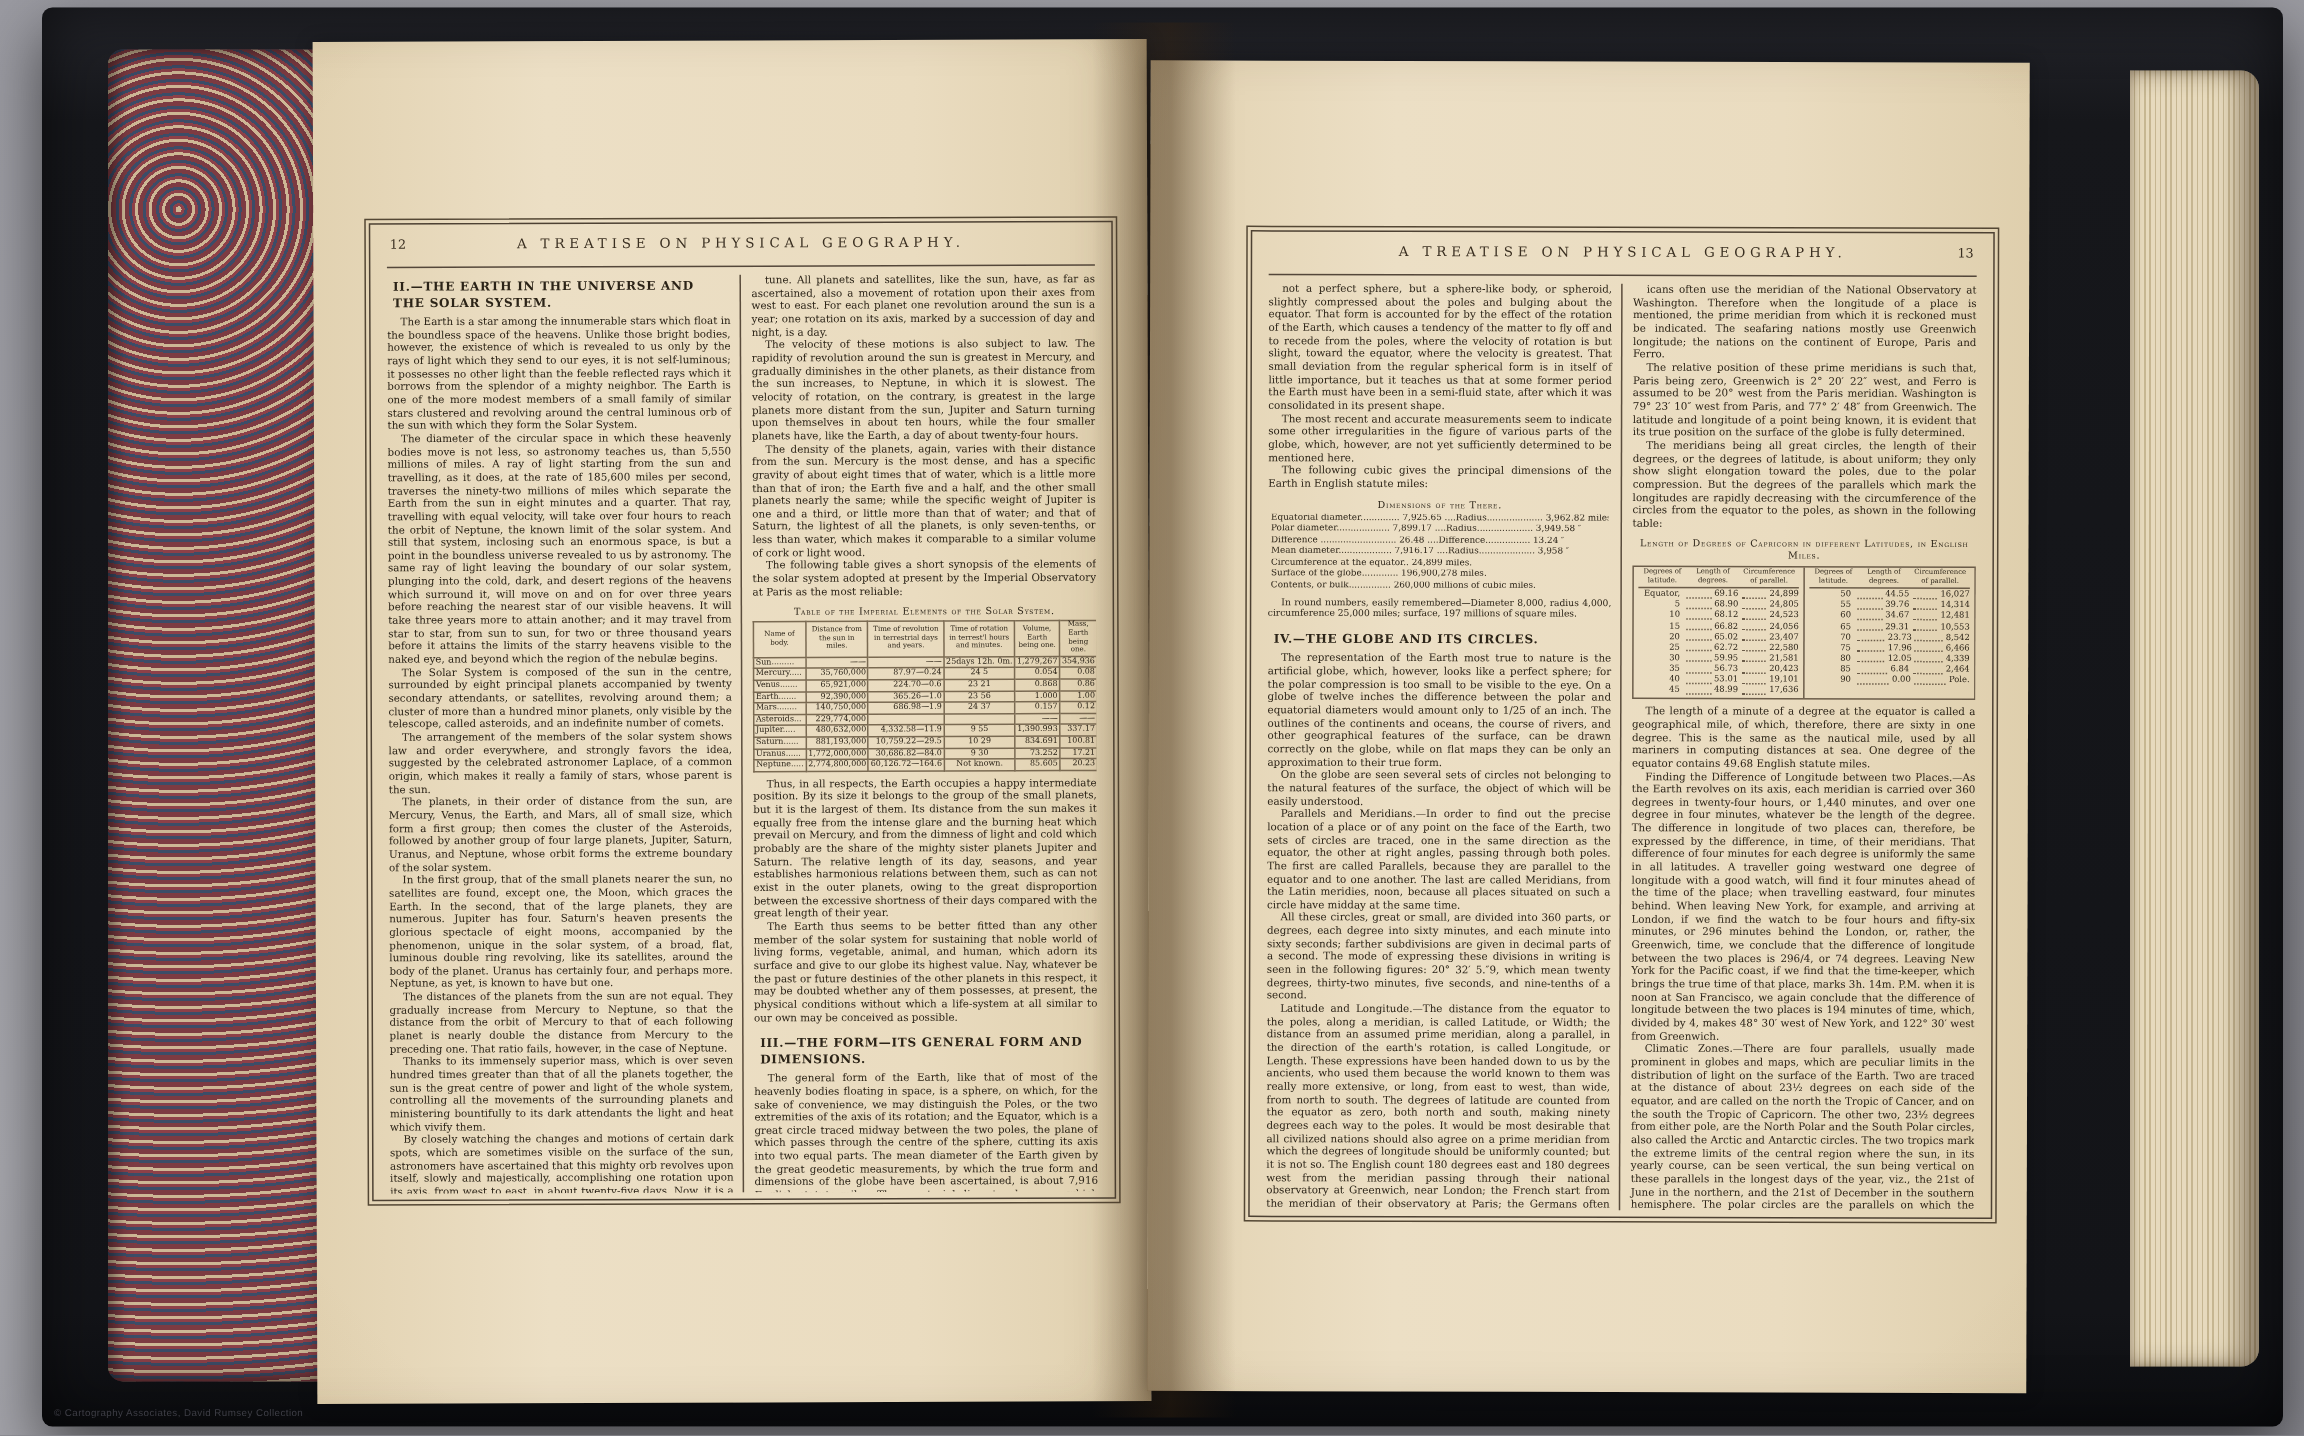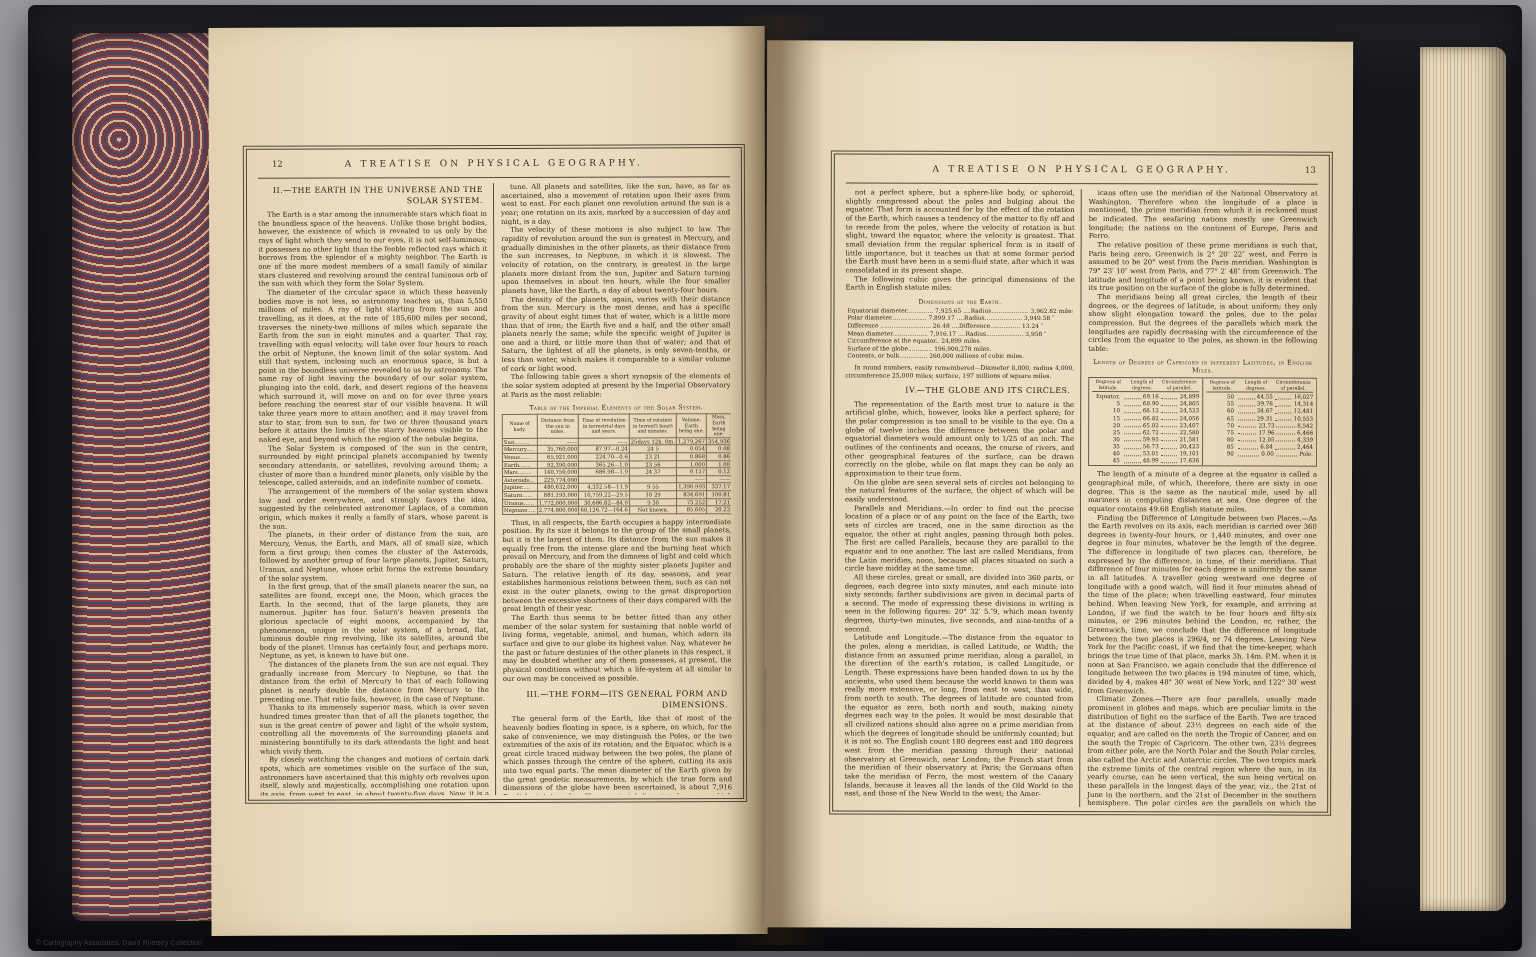--- a/index.html
+++ b/index.html
@@ -33,28 +33,28 @@
     box-shadow:inset 36px 0 44px -26px rgba(70,45,18,.5), 0 0 12px rgba(0,0,0,.25);}
   .gutter{position:absolute;left:700px;top:10px;width:96px;height:930px;pointer-events:none;
     background:linear-gradient(to right,rgba(60,38,14,0) 0%,rgba(60,38,14,.30) 48%,rgba(60,38,14,.34) 55%,rgba(60,38,14,0) 100%);}
   .frame{position:absolute;border:1px solid #544734;}
   .page-left .frame{left:34px;top:118px;width:500px;height:656px;}
   .page-right .frame{left:64px;top:110px;width:500px;height:662px;}
   .frame-inner{position:absolute;inset:2px;border:1.6px solid #4d4133;padding:7px 11px 6px;color:#2b2317;}
   .phead{position:relative;height:16px;margin-top:2px;}
   .ptitle{display:block;text-align:center;font-size:9px;letter-spacing:3.2px;color:#3a2f21;}
   .pnum{position:absolute;top:0;font-size:8.5px;color:#3a2f21;}
-  .page-left .pnum{left:14px;text-align:right;} .page-right .pnum{right:2px;}
+  .page-left .pnum{left:2px;text-align:right;} .page-right .pnum{right:2px;}
   .headrule{border-top:1px solid #54473a;margin:3px 0 5px;}
   .cols{display:flex;overflow:hidden;}
   .page-left .cols{height:612px;} .page-right .cols{height:618px;}
   .col{width:50%;overflow:hidden;padding-right:6px;}
   .col.c2{border-left:1px solid #5a4c3c;padding-left:7px;padding-right:0;}
   .col p{margin:0;font-size:6.9px;line-height:8.65px;text-align:justify;text-indent:9px;color:#2b2317;}
-  .sechead{margin:2px 4px 4px;font-size:8px;line-height:10.5px;text-align:right;font-weight:normal;letter-spacing:.5px;color:#2b2317;}
+  .sechead{margin:2px 4px 4px;font-size:8px;line-height:10.5px;text-align:left;font-weight:bold;letter-spacing:.5px;color:#2b2317;}
   .sechead.mid{margin-top:7px;}
   .tcap{text-align:center;font-variant:small-caps;font-size:6.4px;letter-spacing:.5px;margin:5px 0 2px;color:#2b2317;}
   table.solar{width:100%;border-collapse:collapse;margin-bottom:4px;}
   table.solar th,table.solar td{border:1px solid #7a6a52;font-weight:normal;padding:0 1px;color:#2b2317;}
   table.solar th{font-size:4.7px;line-height:5.6px;text-align:center;}
   table.solar td{font-size:5.3px;line-height:6.6px;text-align:right;white-space:nowrap;}
   table.solar td:first-child{text-align:left;}
   table.solar td:nth-child(4){text-align:center;}
   .dims{margin:2px 2px 3px;}
   .dims .dline{font-size:5.9px;line-height:7.6px;white-space:nowrap;overflow:hidden;color:#2b2317;}
@@ -238,23 +238,24 @@
       <div class="frame">
         <div class="frame-inner">
           <div class="phead">
             <span class="pnum">13</span>
             <span class="ptitle">A TREATISE ON PHYSICAL GEOGRAPHY.</span>
           </div>
           <div class="headrule"></div>
           <div class="cols">
             <div class="col">
               <p>not a perfect sphere, but a sphere-like body, or spheroid, slightly compressed about the poles and bulging about the equator.  That form is accounted for by the effect of the rotation of the Earth, which causes a tendency of the matter to fly off and to recede from the poles, where the velocity of rotation is but slight, toward the equator, where the velocity is greatest.  That small deviation from the regular spherical form is in itself of little importance, but it teaches us that at some former period the Earth must have been in a semi-fluid state, after which it was consolidated in its present shape.</p>
+              <p>The most recent and accurate measurements seem to indicate some other irregularities in the figure of various parts of the globe, which, however, are not yet sufficiently determined to be mentioned here.</p>
               <p>The following cubic gives the principal dimensions of the Earth in English statute miles:</p>
               <div class="dims">
-                <div class="tcap">Dimensions of the Earth.</div>
+                <div class="tcap">Dimensions of the There.</div>
                 <div>
 
                 <div class="dline">Equatorial diameter.............. 7,925.65 ....Radius.................... 3,962.82 miles.</div>
                     <div class="dline">Polar diameter................... 7,899.17 ....Radius.................... 3,949.58    ″</div>
                     <div class="dline">Difference ...........................  26.48 ....Difference................    13.24    ″</div>
                     <div class="dline">Mean diameter................... 7,916.17 ....Radius....................    3,958    ″</div>
                     <div class="dline">Circumference at the equator..    24,899 miles.</div>
                     <div class="dline">Surface of the globe............. 196,900,278 miles.</div>
                     <div class="dline">Contents, or bulk...............  260,000 millions of cubic miles.</div>
                   </div>

